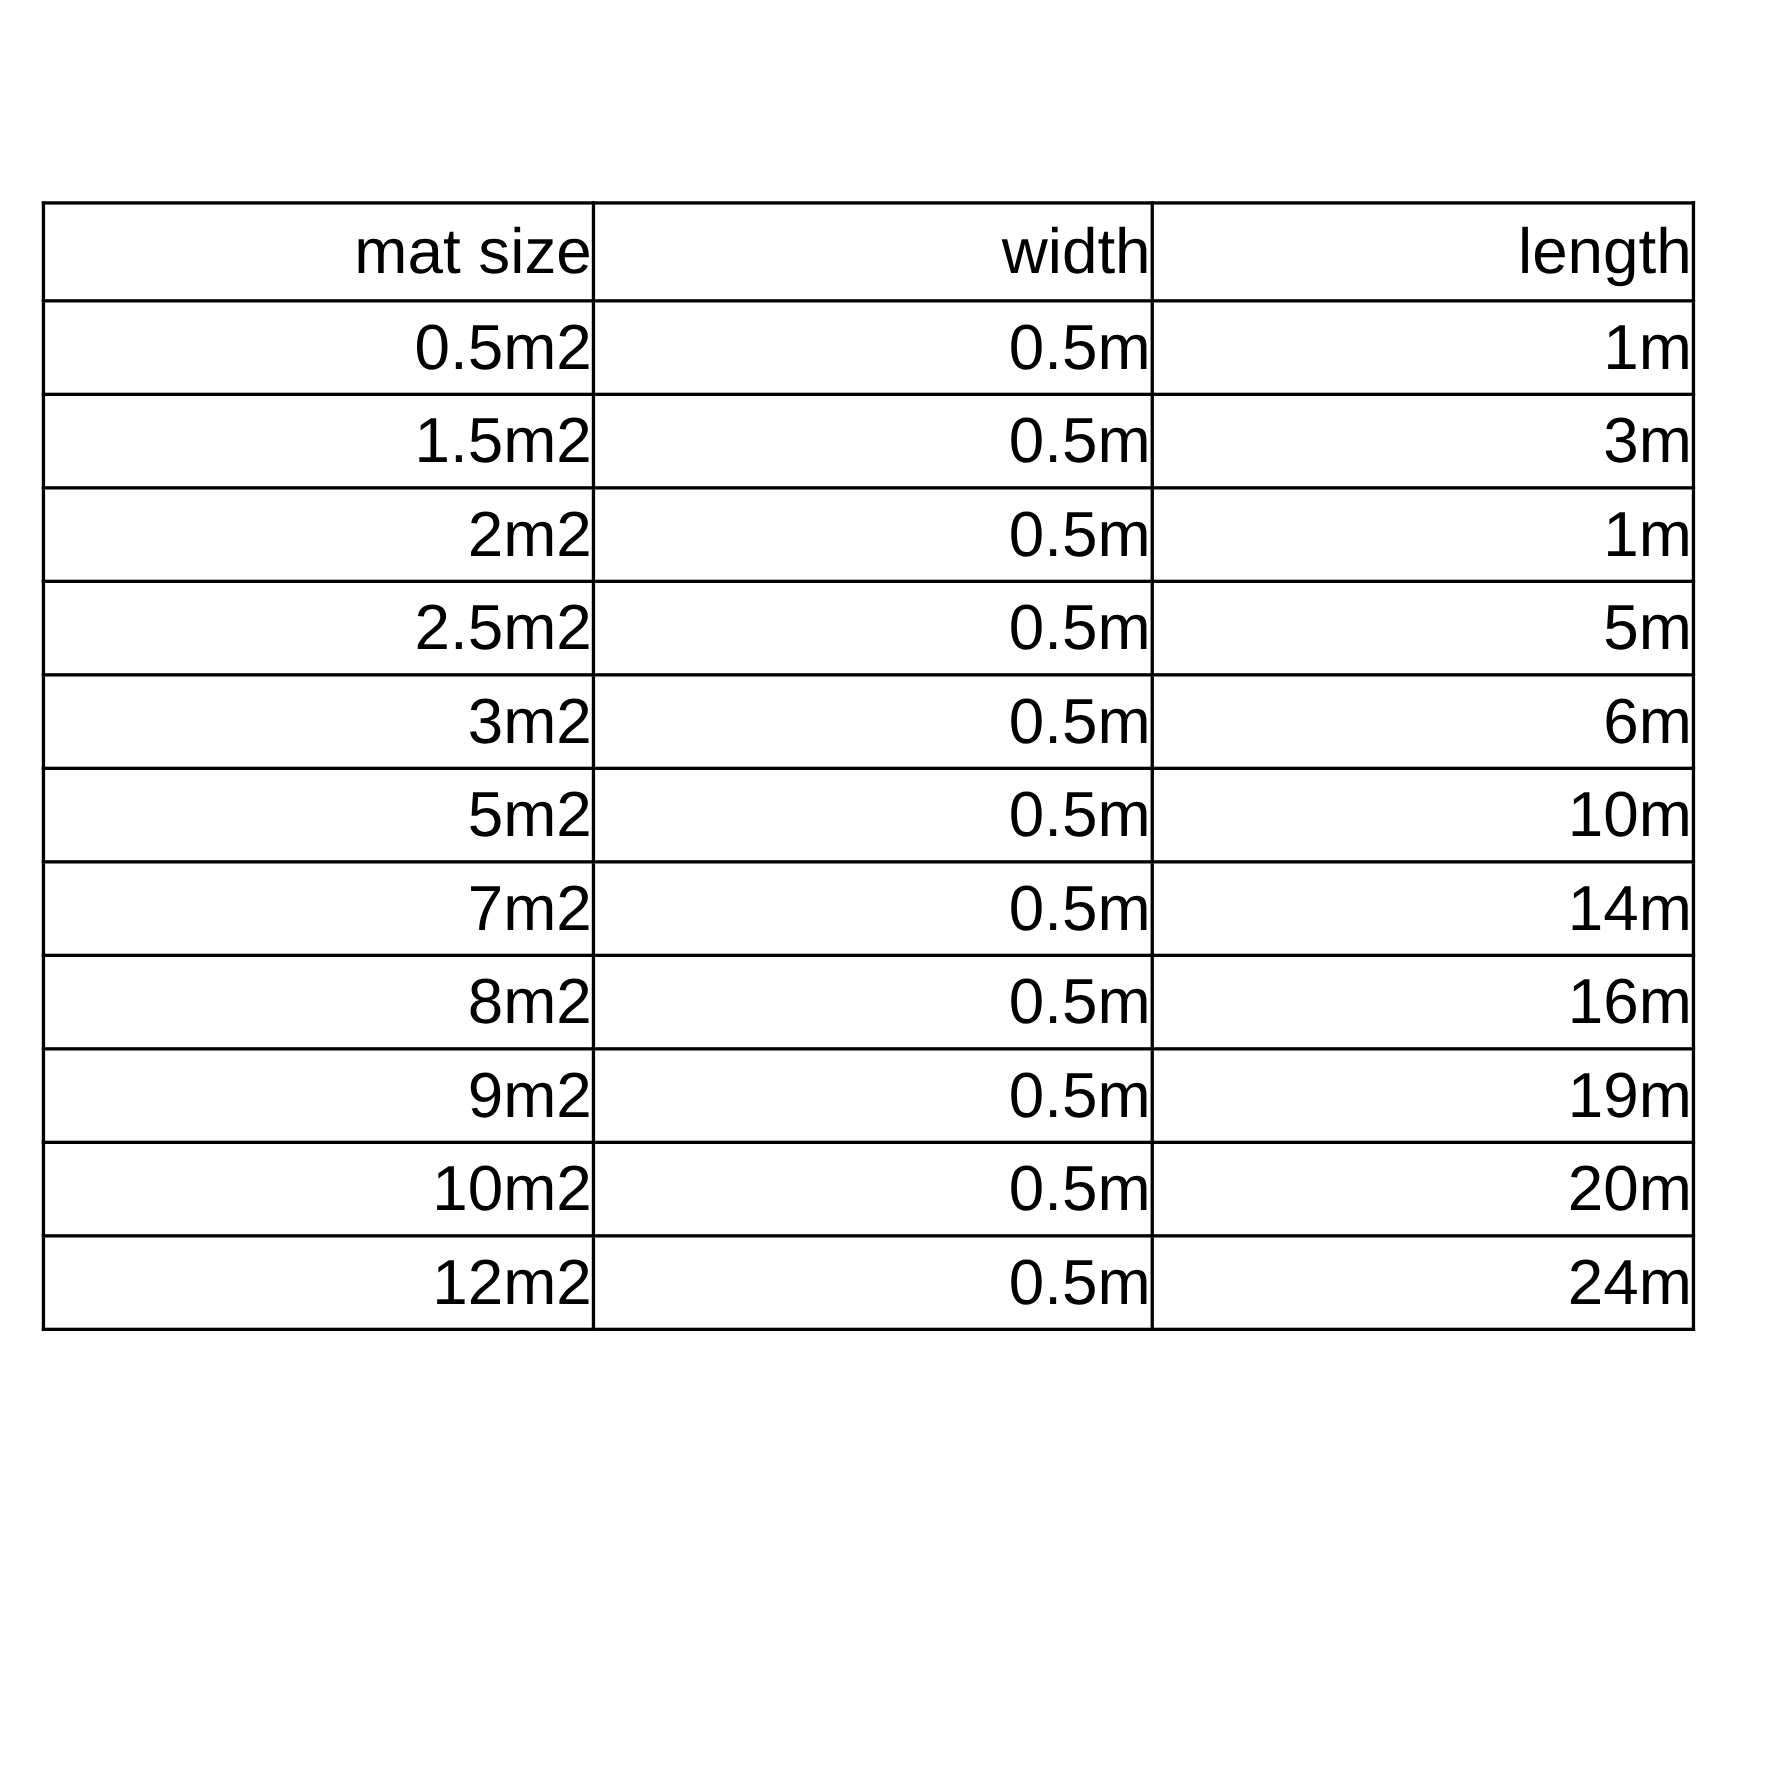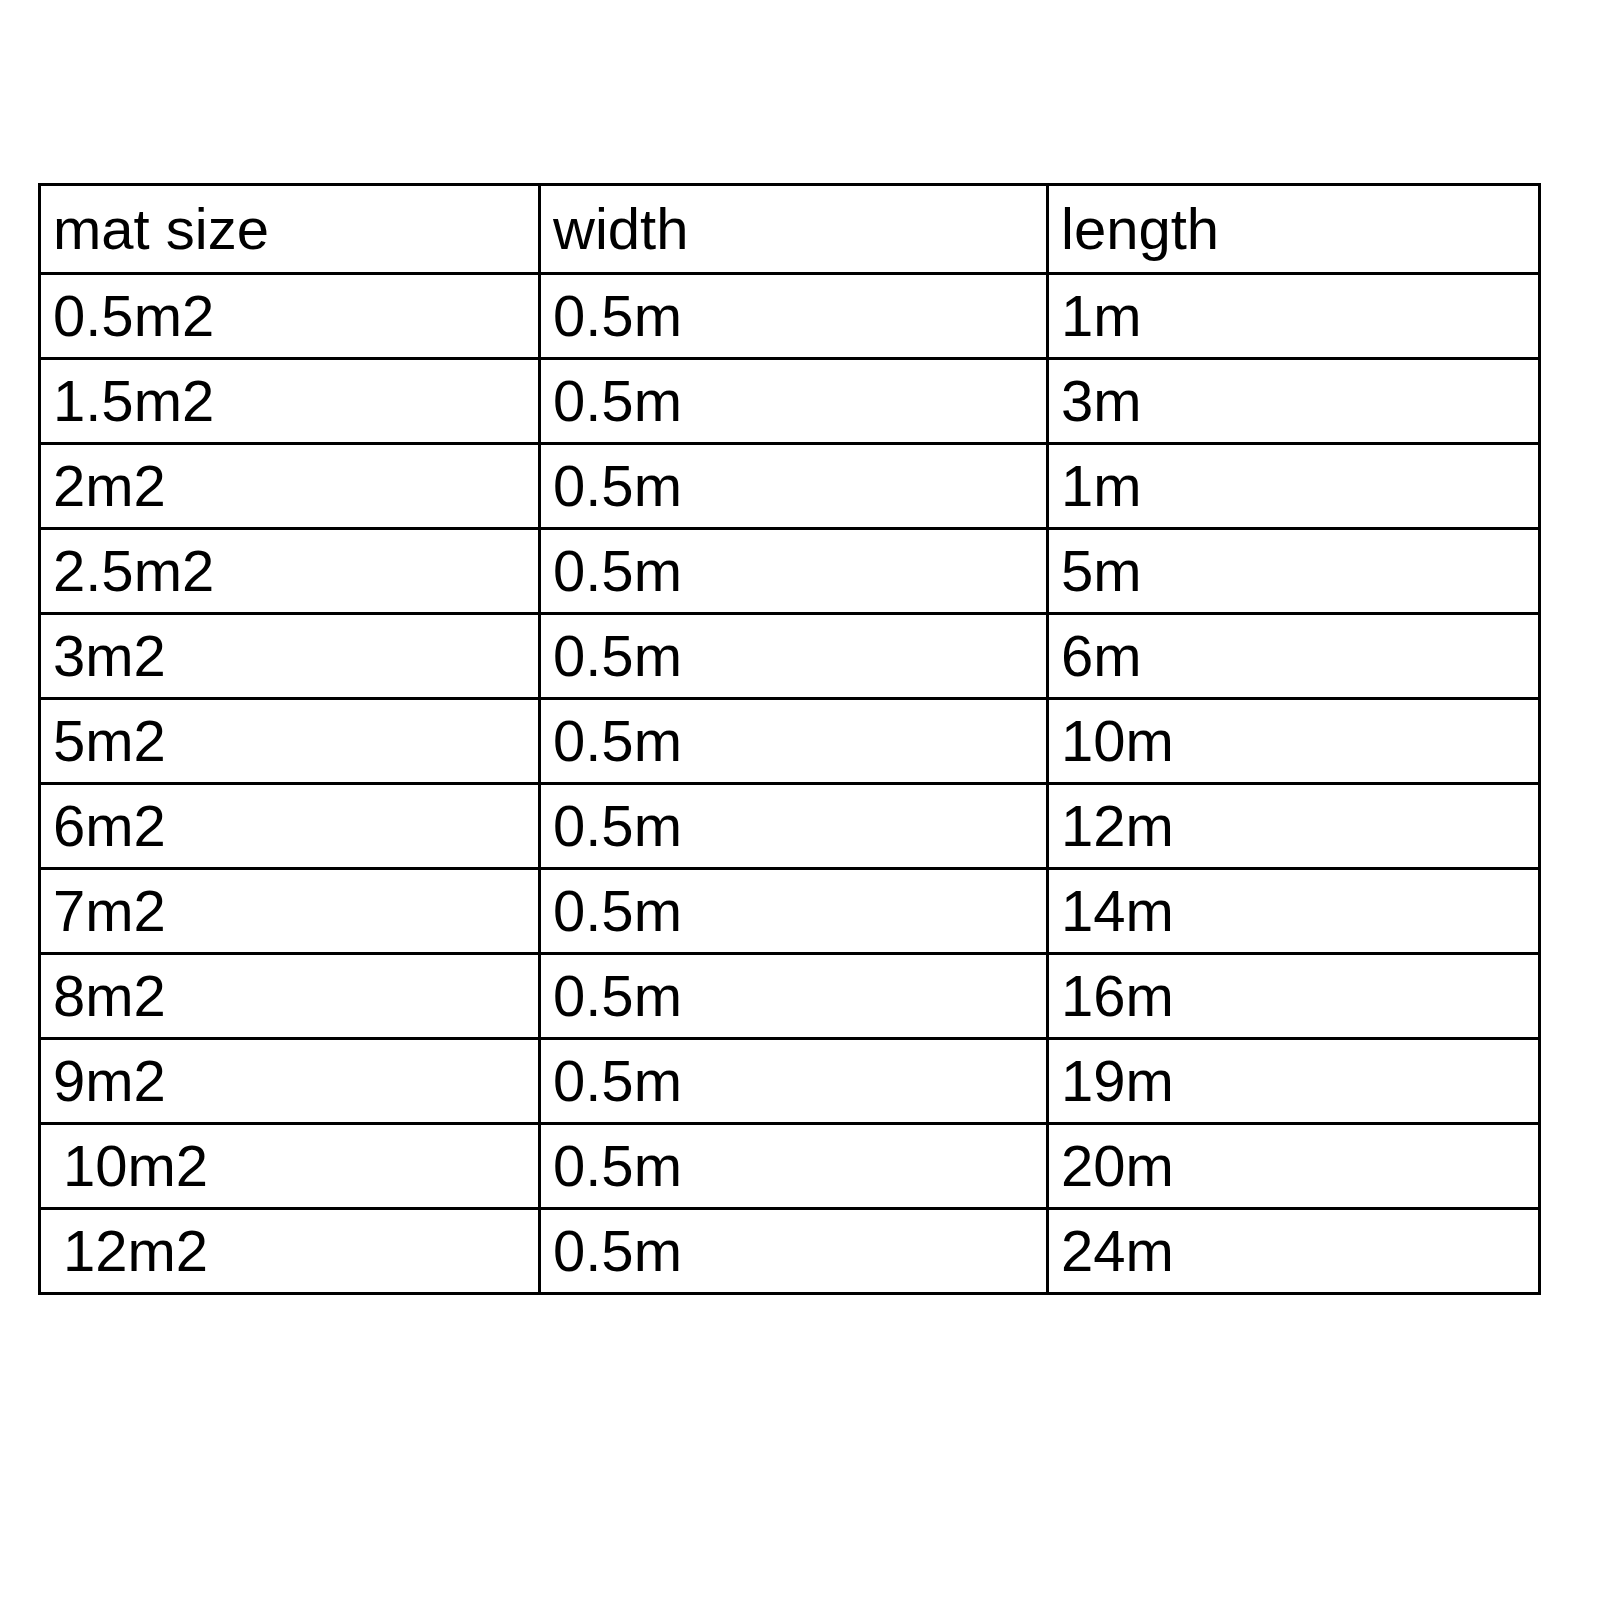--- a/index.html
+++ b/index.html
@@ -34,21 +34,21 @@
   }
   table.mat-table col.c-size  { width: 500px; }
   table.mat-table col.c-width { width: 508px; }
   table.mat-table col.c-len   { width: 492px; }
 
   table.mat-table th,
   table.mat-table td {
     border: 3px solid #000000;
     padding: 0 0 0 12px;
     margin: 0;
-    text-align: left;
+    text-align: right;
     vertical-align: middle;
     font-weight: normal;
     font-size: 58px;
     line-height: 1.0;
     height: 82px;
     white-space: nowrap;
     letter-spacing: 0px;
   }
   table.mat-table thead th {
     height: 86px;
@@ -100,25 +100,20 @@
           <td>3m2</td>
           <td>0.5m</td>
           <td>6m</td>
         </tr>
         <tr>
           <td>5m2</td>
           <td>0.5m</td>
           <td>10m</td>
         </tr>
         <tr>
-          <td>6m2</td>
-          <td>0.5m</td>
-          <td>12m</td>
-        </tr>
-        <tr>
           <td>7m2</td>
           <td>0.5m</td>
           <td>14m</td>
         </tr>
         <tr>
           <td>8m2</td>
           <td>0.5m</td>
           <td>16m</td>
         </tr>
         <tr>

